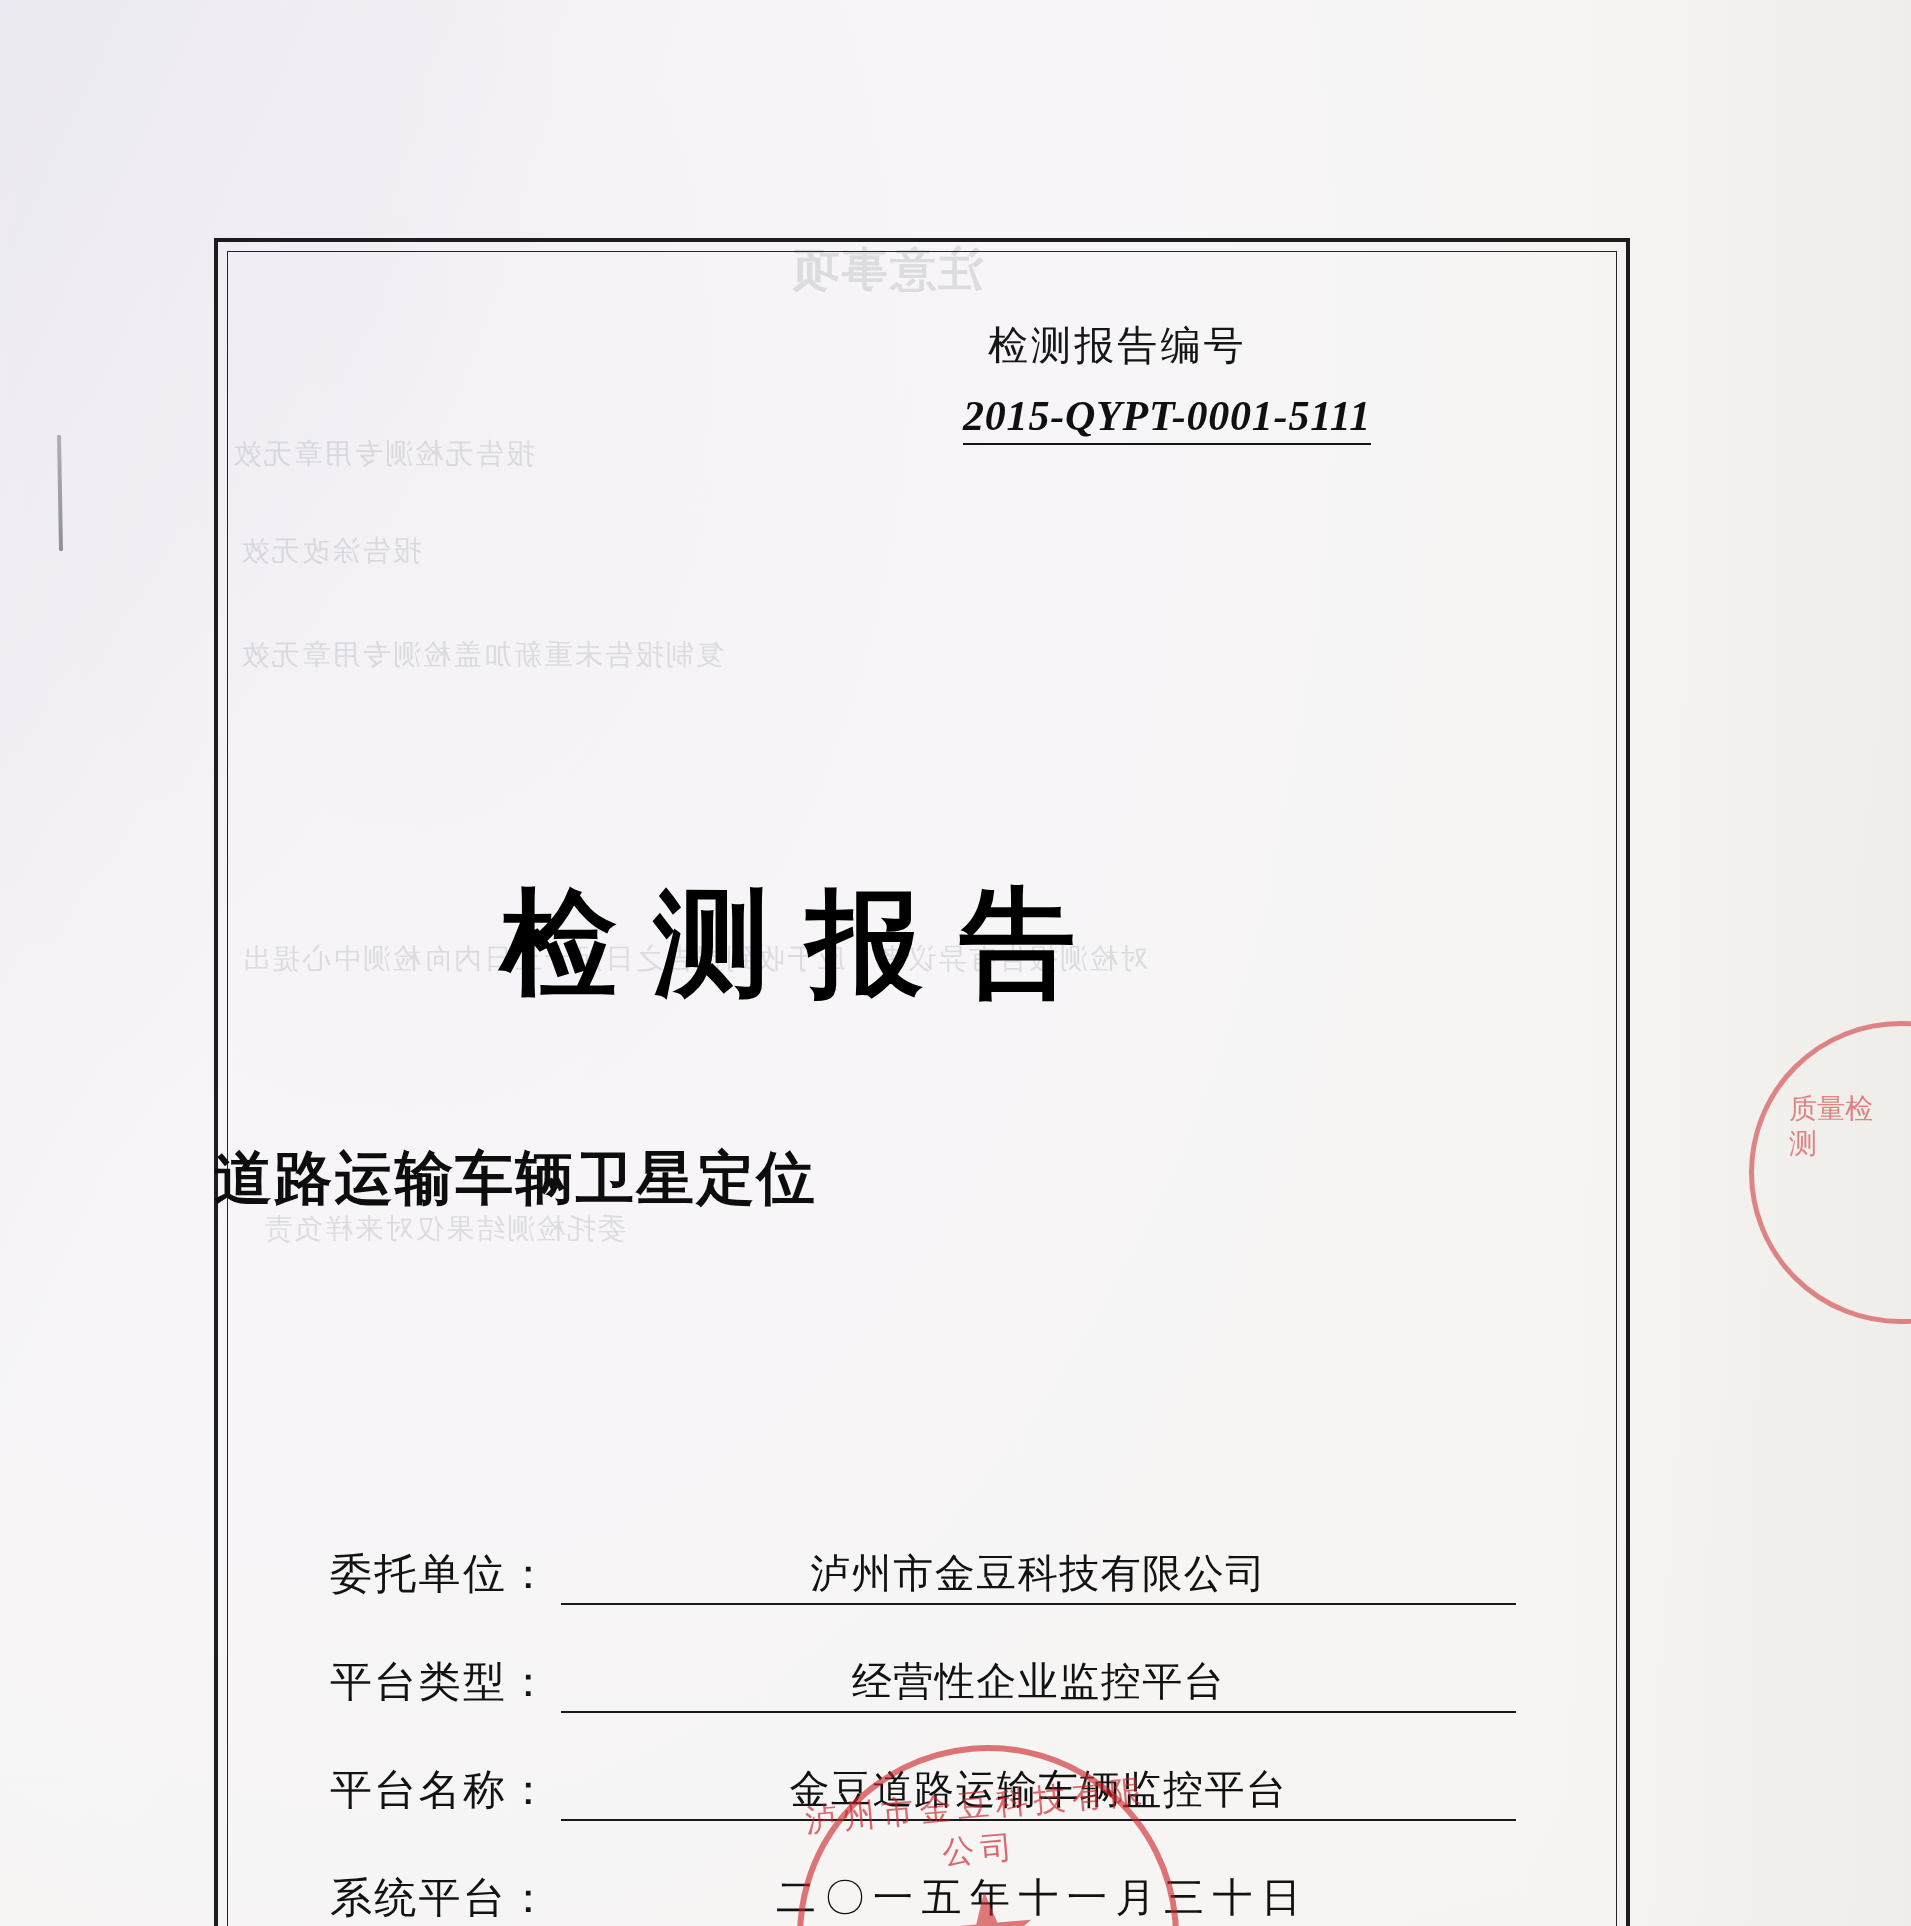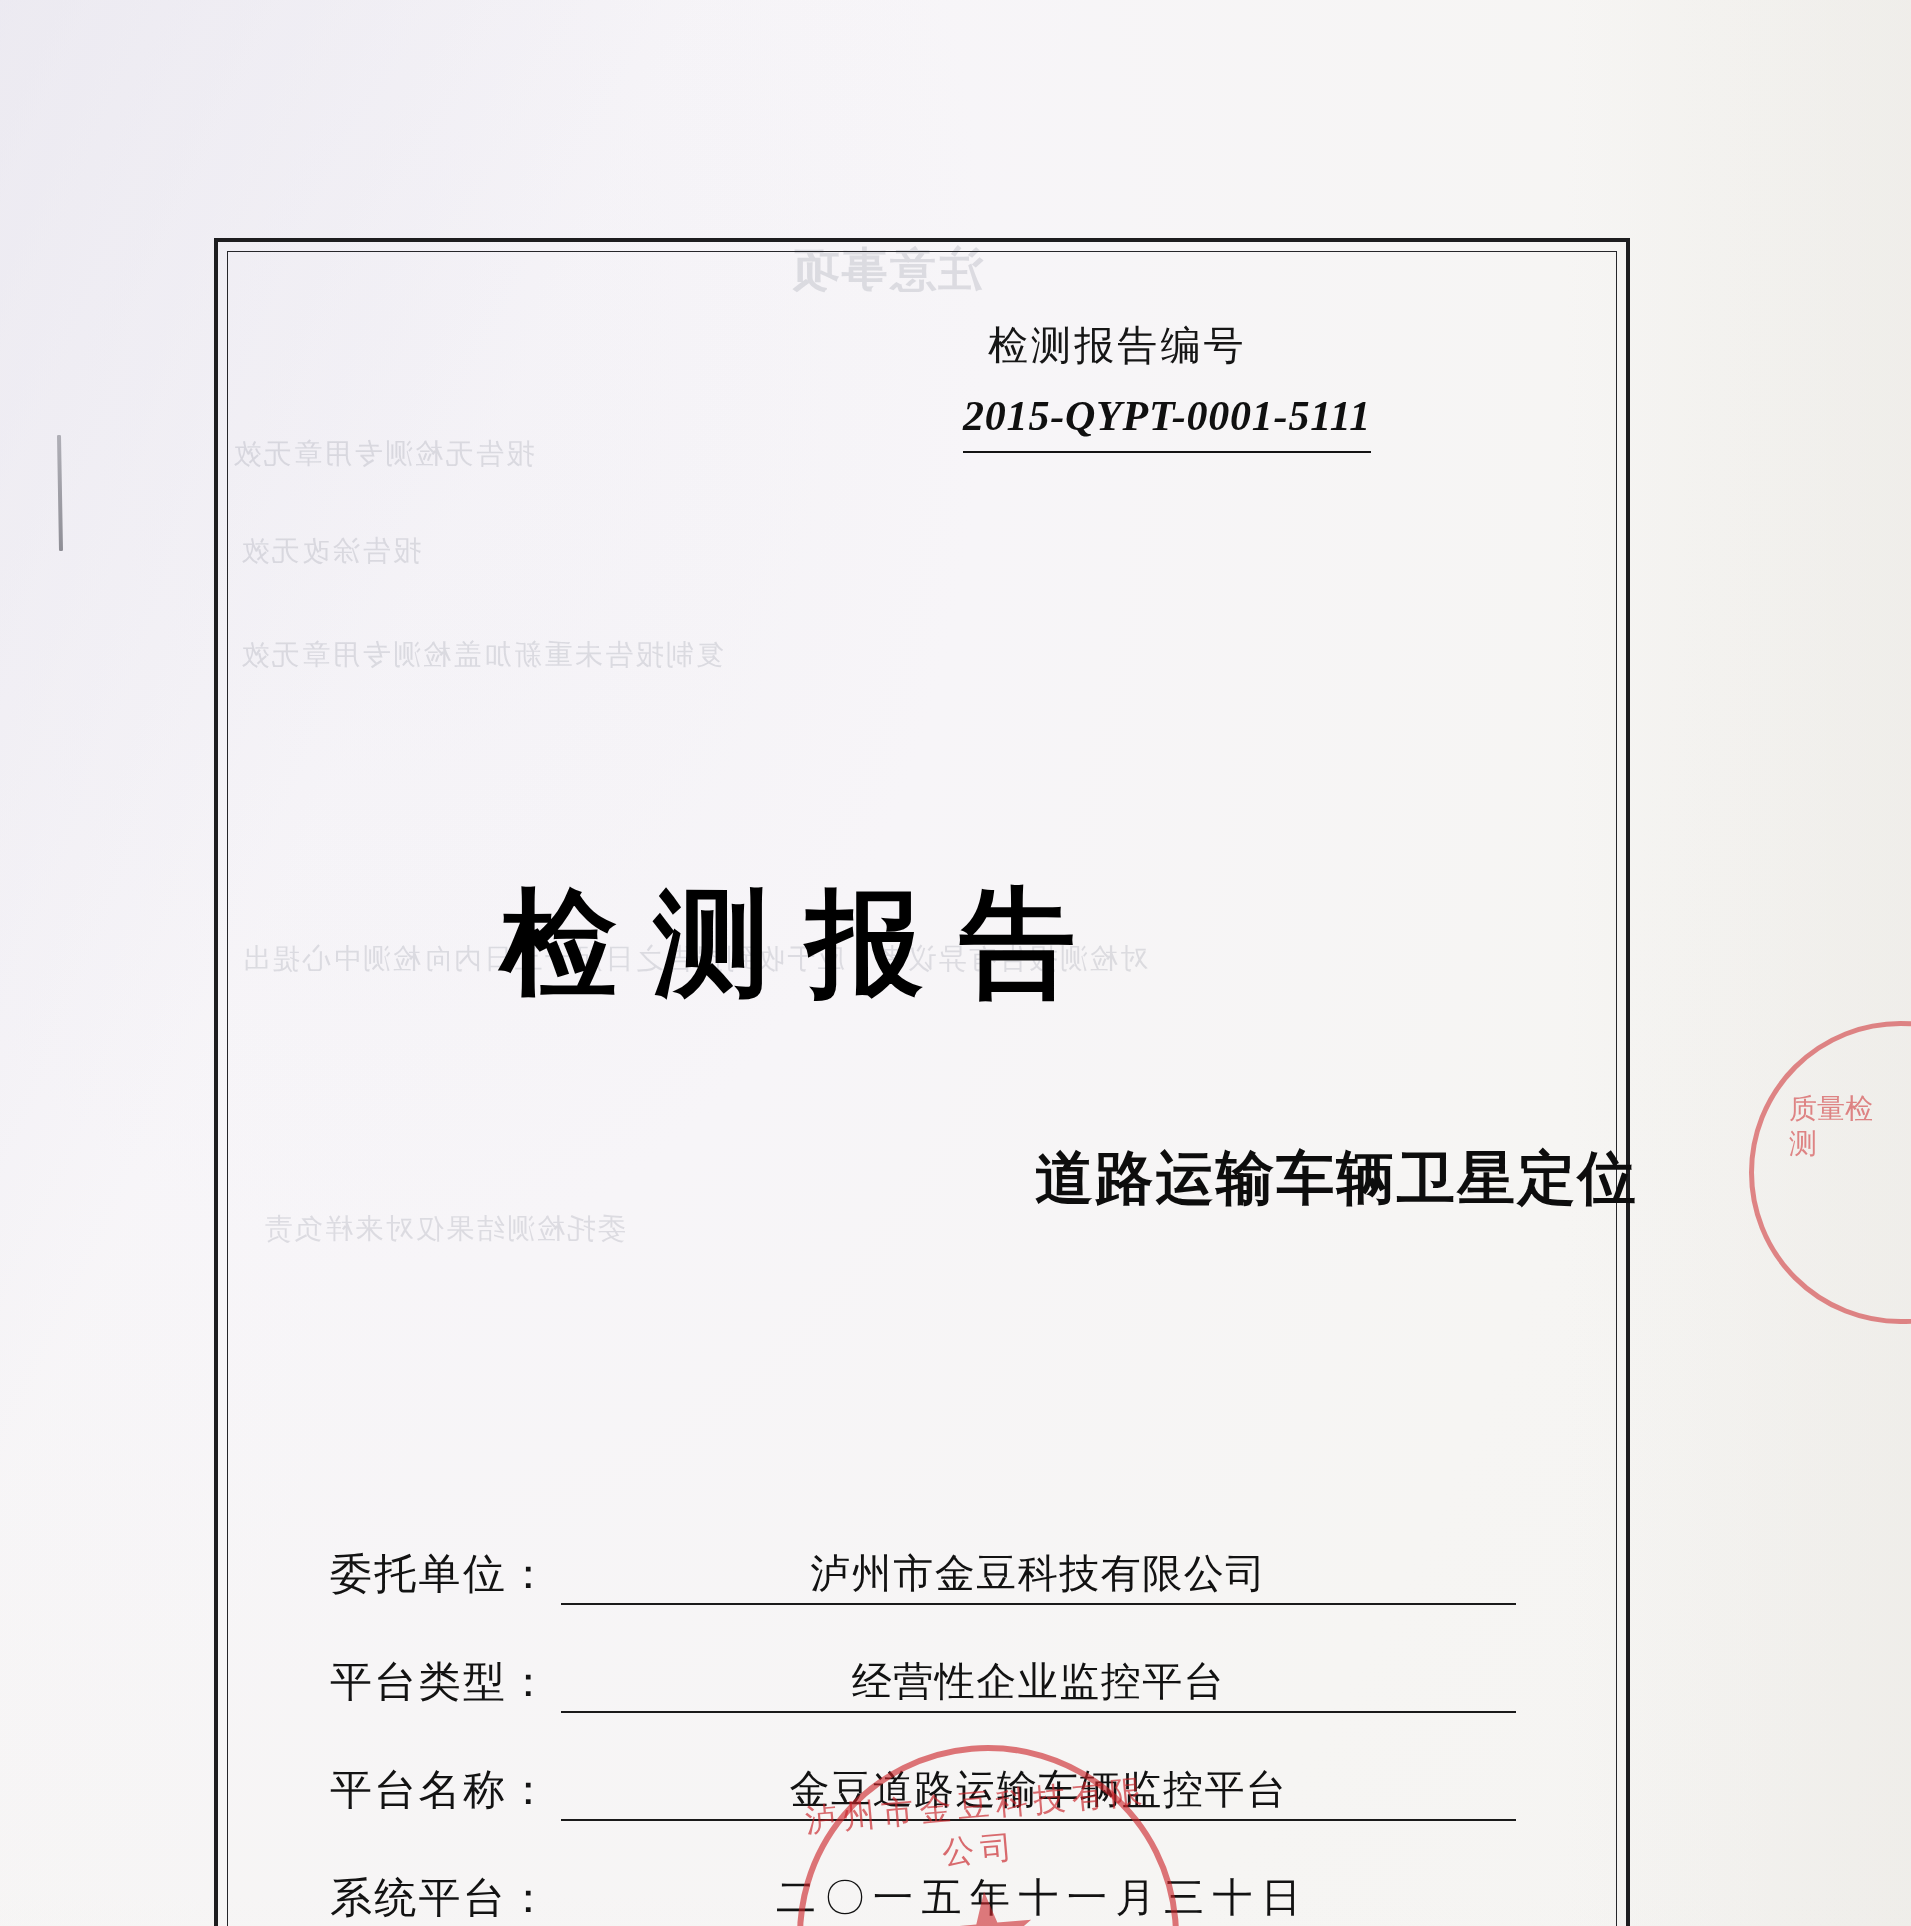--- a/index.html
+++ b/index.html
@@ -148,21 +148,21 @@
     position: absolute;
     left: 749px;
     top: 154px;
     font-size: 42px;
     font-weight: bold;
     font-style: italic;
     color: #101010;
     letter-spacing: 0.8px;
     font-family: "Liberation Serif", serif;
     border-bottom: 2.3px solid #141414;
-    padding-bottom: 11px;
+    padding-bottom: 3px;
   }
 
   
   .org-name {
     position: absolute;
     left: 0;
     top: 385px;
     width: 1416px;
     text-align: center;
     font-size: 49px;
@@ -185,28 +185,27 @@
     text-indent: 37px;
     font-family: "Liberation Sans", "DejaVu Sans", sans-serif;
   }
 
   
   .subtitle {
     position: absolute;
     left: 0;
     top: 898px;
     width: 1416px;
-    text-align: right;
+    text-align: left;
     font-size: 58px;
     font-weight: bold;
     color: #0d0d0d;
     line-height: 1.45;
     letter-spacing: 2.3px;
     font-family: "Liberation Sans", "DejaVu Sans", sans-serif;
-    padding-left: 8px;
   }
 
   
   .fields {
     position: absolute;
     left: 116px;
     top: 1283px;
     width: 1186px;
   }
   .field-row {

